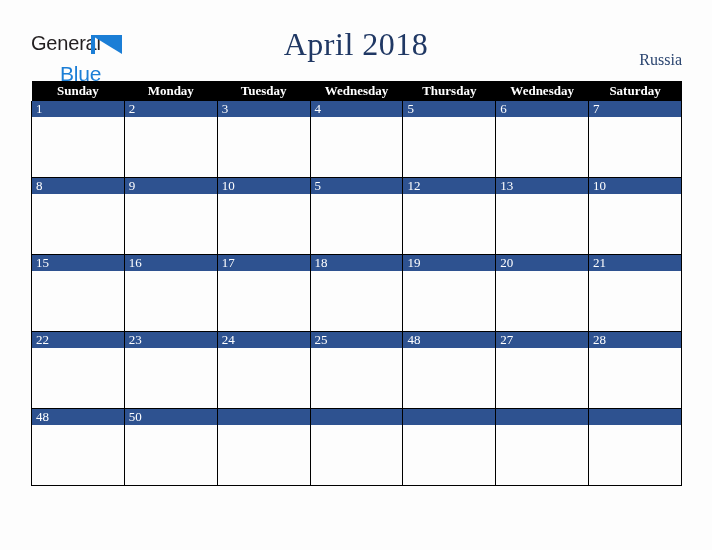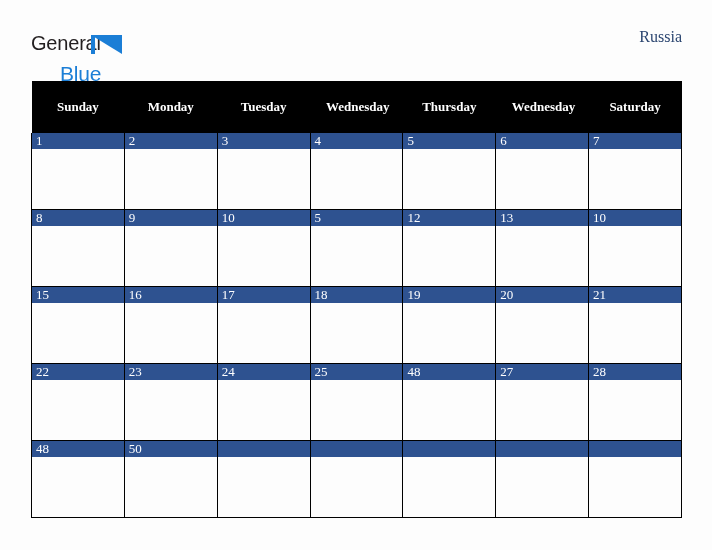--- a/index.html
+++ b/index.html
@@ -78,21 +78,21 @@
     text-align: center;
     font-family: "Liberation Serif", serif;
     font-size: 32px;
     color: #203864;
     letter-spacing: 0.5px;
   }
 
   .country {
     position: absolute;
     right: 30px;
-    top: 28px;
+    top: 51px;
     font-family: "Liberation Serif", serif;
     font-size: 16px;
     color: #2b4570;
     text-align: right;
     white-space: nowrap;
   }
 
   
   .calendar {
     position: absolute;
@@ -103,21 +103,21 @@
     table-layout: fixed;
   }
 
   .calendar th {
     background: #000000;
     color: #ffffff;
     font-family: "Liberation Serif", serif;
     font-size: 13px;
     font-weight: bold;
     height: 20px;
-    padding: 16px;
+    padding: 0;
     text-align: center;
     border: none;
   }
 
   .calendar td {
     padding: 0;
     vertical-align: top;
     border-left: 1px solid #000000;
     border-right: 1px solid #000000;
     border-bottom: 1px solid #000000;
@@ -163,20 +163,21 @@
       <div class="logo-row1">
         <span class="logo-general">General</span>
         <svg class="logo-triangle" viewBox="0 0 31 19">
           <polygon points="0,0 31,0 31,19" fill="#1b7ed6"></polygon>
           <rect x="0" y="0" width="4" height="19" fill="#1b7ed6"></rect>
         </svg>
       </div>
       <div class="logo-row2">Blue</div>
     </div>
 
+    <div class="title">April 2018</div>
 
     <div class="country">Russia</div>
   </div>
 
   <table class="calendar">
     <thead>
       <tr>
         <th>Sunday</th>
         <th>Monday</th>
         <th>Tuesday</th>

